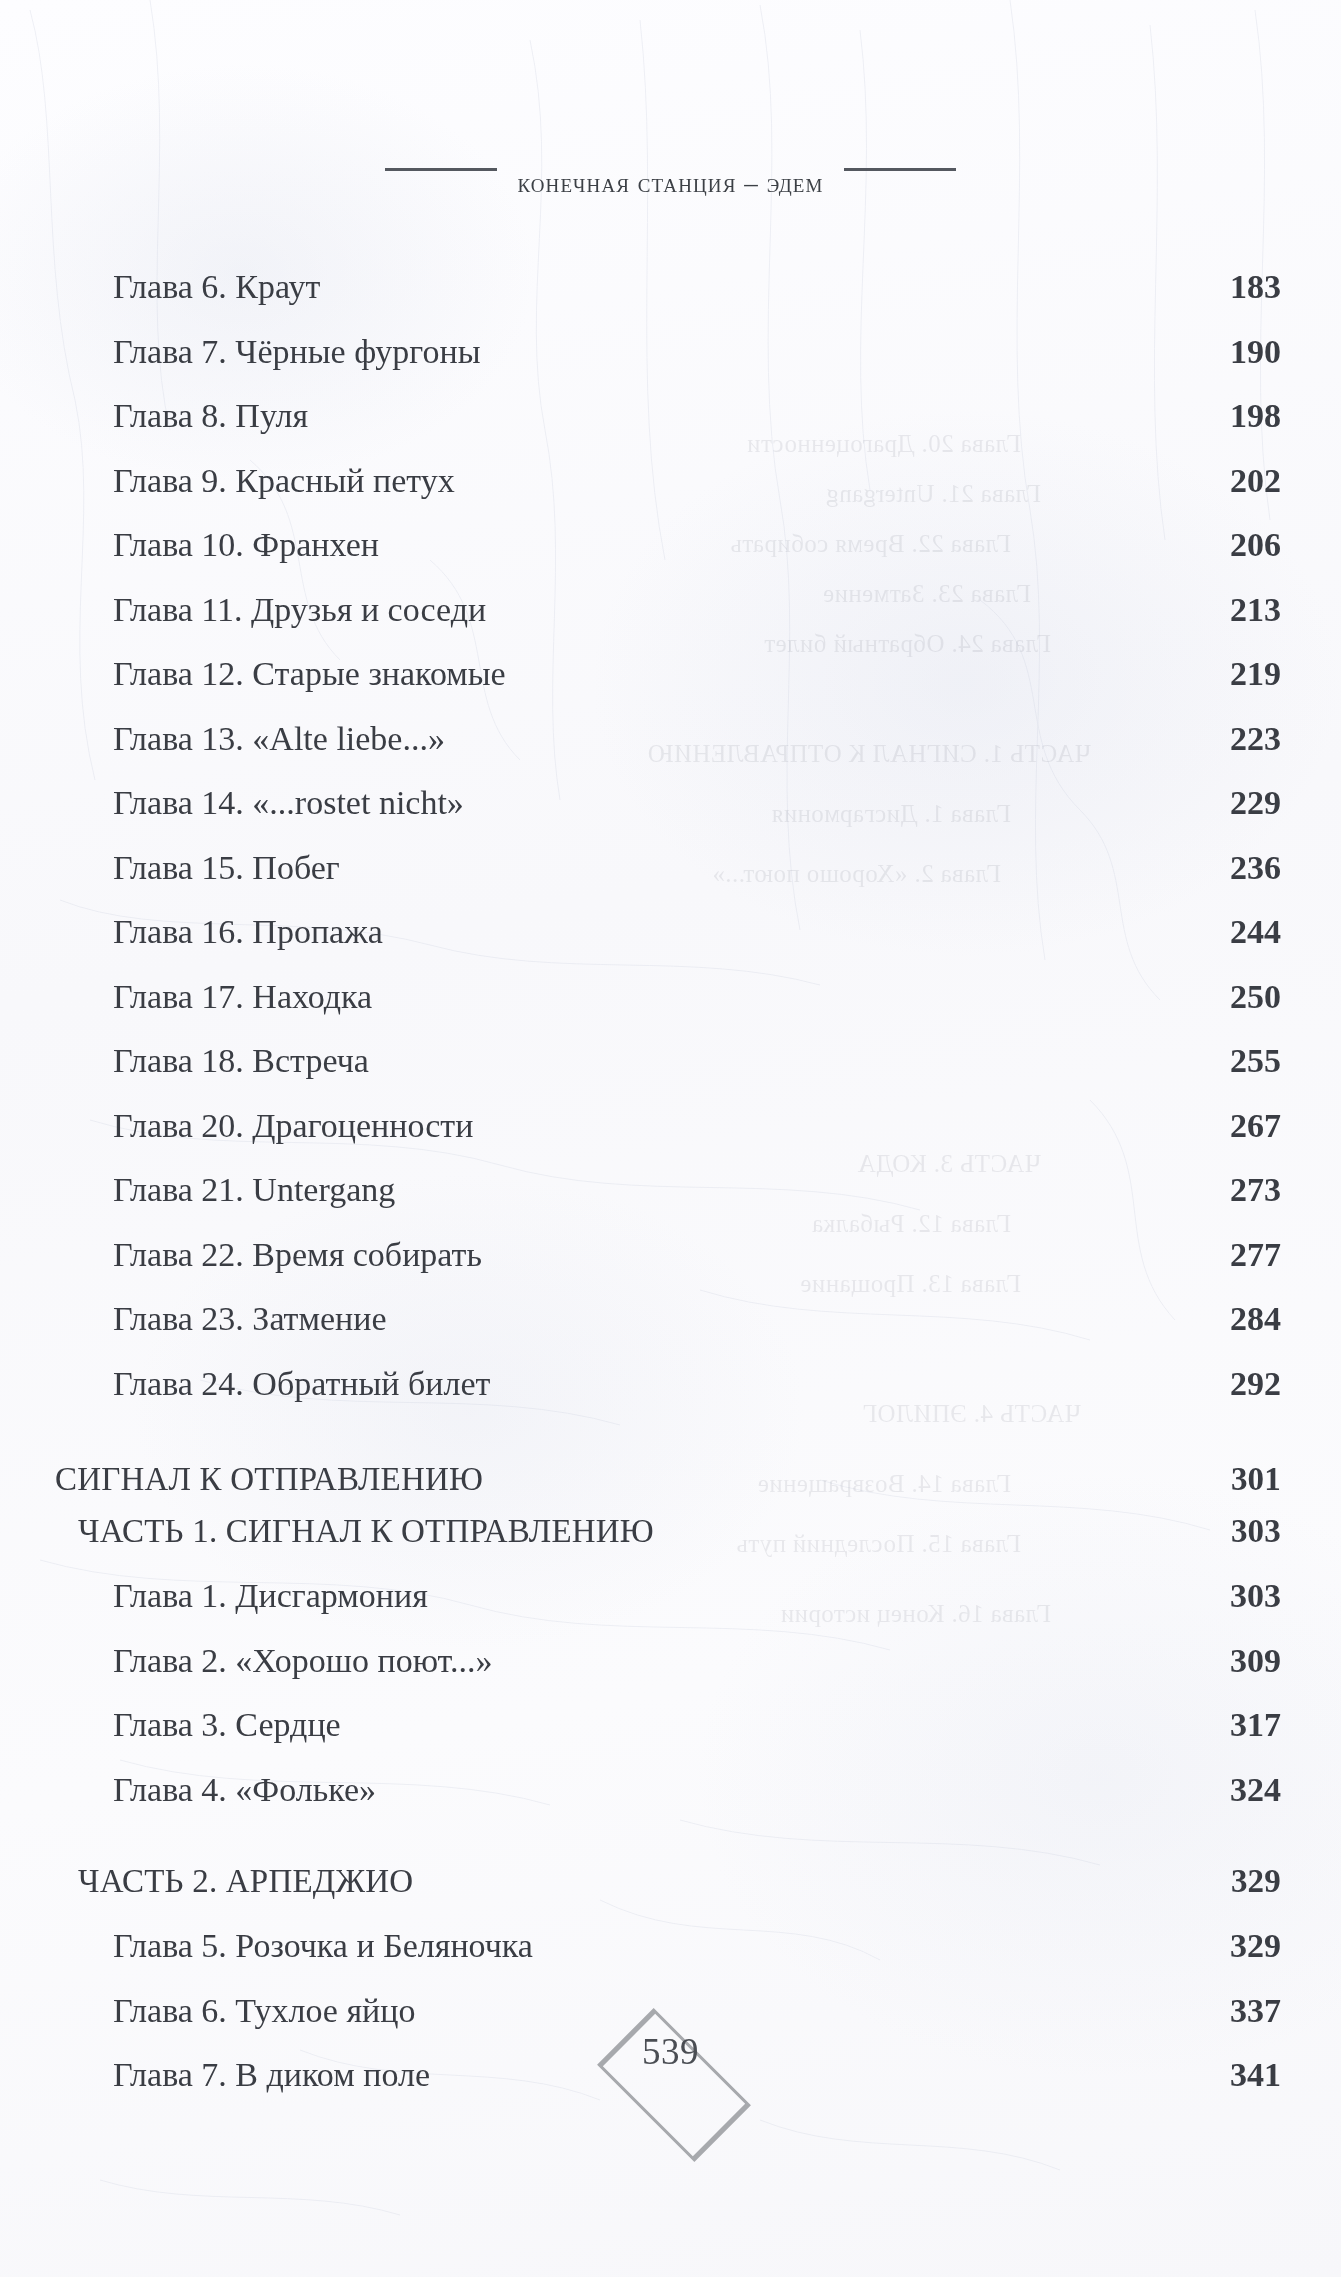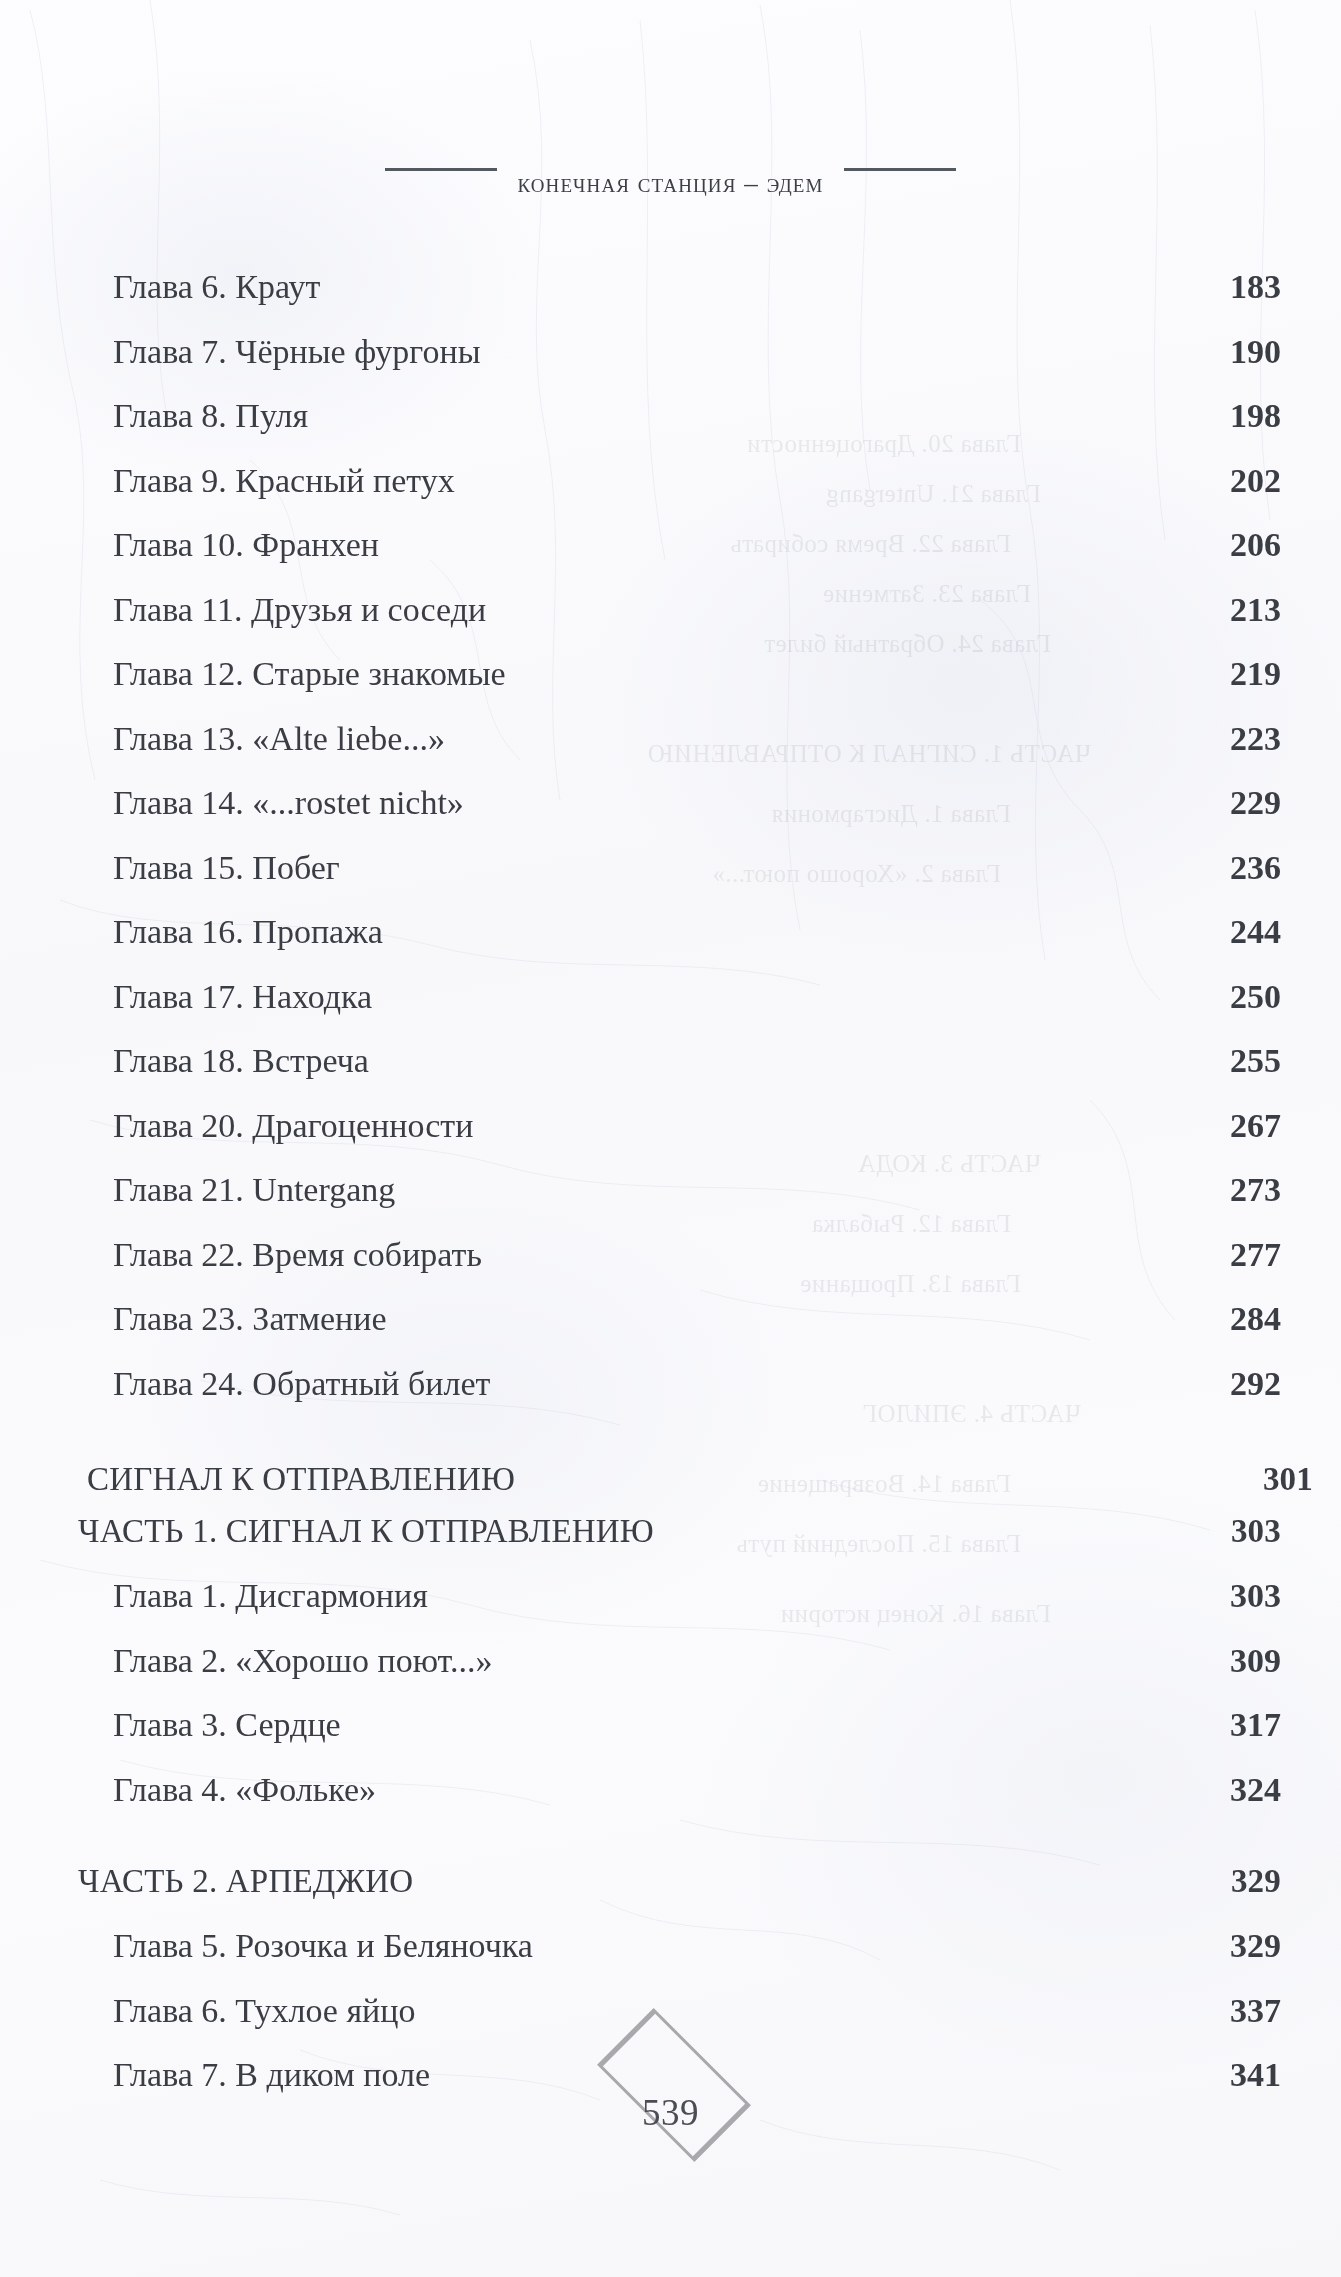--- a/index.html
+++ b/index.html
@@ -120,21 +120,20 @@
   }
   .lvl-chapter .epage { min-width: 74px; }
 
   
   .lvl-part {
     padding-left: 55px;
     font-size: 33px;
     line-height: 52px;
     height: 52px;
     letter-spacing: 0.2px;
-    margin-left: 32px;
   }
   .lvl-part .epage { min-width: 74px; }
 
   
   .lvl-section {
     padding-left: 78px;
     font-size: 33px;
     line-height: 52px;
     height: 52px;
     letter-spacing: 0.2px;
@@ -151,21 +150,21 @@
     top: 2030px;
     display: flex;
     align-items: center;
     justify-content: center;
   }
   .folio-wrap {
     position: relative;
     width: 196px;
     height: 104px;
     display: flex;
-    align-items: flex-end;
+    align-items: flex-start;
     justify-content: center;
   }
   .folio-diamond {
     position: absolute;
     left: 50%;
     top: 50%;
     width: 74px;
     height: 74px;
     margin-left: -37px;
     margin-top: -37px;

